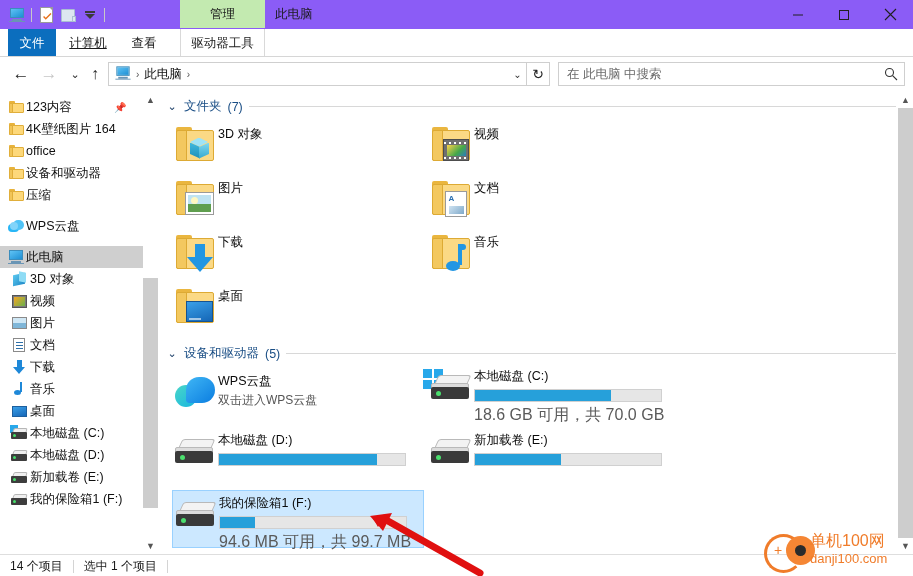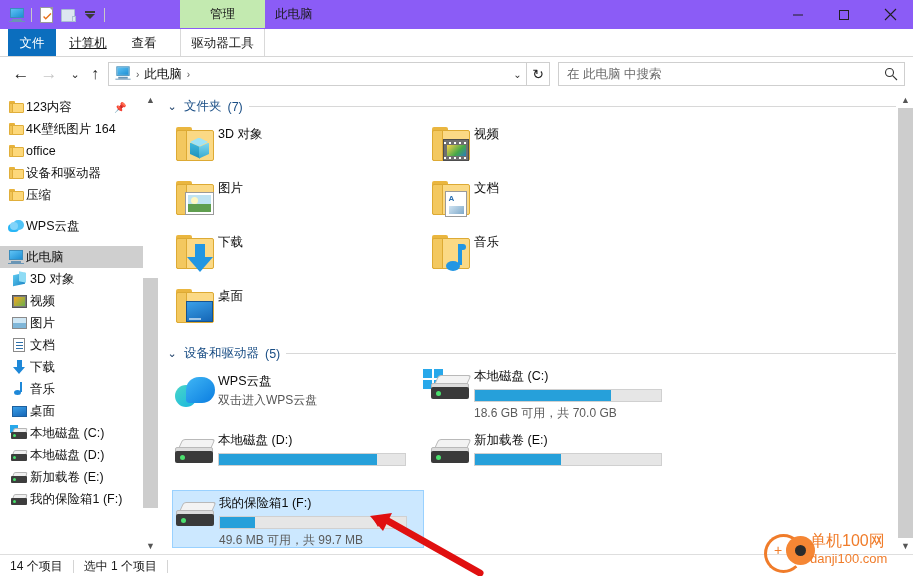--- a/index.html
+++ b/index.html
@@ -130,21 +130,21 @@
   .grp .chev{color:#1a3d66;font-size:11px;width:12px;display:flex;justify-content:center;}
   .grp .lbl{color:#1a4e85;font-size:12.5px;white-space:nowrap;}
   .grp .line{height:1px;background:#d8d8d8;}
 
   .tile{position:absolute;display:flex;align-items:flex-start;}
   .tile.sel{background:#cce8ff;border:1px solid #99d1ff;box-sizing:border-box;}
   .tile .thumb{width:46px;height:46px;display:flex;align-items:center;justify-content:center;flex:0 0 46px;}
   .tile .meta{padding-top:4px;}
   .tile .nm{font-size:12.5px;color:#0a0a0a;white-space:nowrap;}
   .tile .sub{font-size:12px;color:#555;margin-top:2px;white-space:nowrap;}
-  .tile .usage{font-size:12px;color:#5a5a5a;margin-top:3px;white-space:nowrap;}
+  .tile .usage{font-size:16px;color:#5a5a5a;margin-top:3px;white-space:nowrap;}
   .bar{width:188px;height:13px;background:#e6e6e6;border:1px solid #d0d0d0;box-sizing:border-box;margin-top:4px;}
   .bar > i{display:block;height:100%;background:#26a0da;}
 
   
   .bigf{position:relative;width:42px;height:36px;}
   .bigf .tab{position:absolute;left:2px;top:0;width:16px;height:5px;background:#eab63f;border-radius:2px 2px 0 0;}
   .bigf .back{position:absolute;left:2px;top:3px;width:38px;height:31px;background:#fbd985;border:1px solid #ddaa34;box-sizing:border-box;border-radius:2px;}
   .bigf .lip{position:absolute;left:2px;top:3px;width:11px;height:31px;background:#f3c85f;border:1px solid #ddaa34;box-sizing:border-box;border-radius:2px 0 0 2px;}
   .bigf .inner{position:absolute;left:12px;top:10px;width:27px;height:25px;display:flex;align-items:center;justify-content:center;}
 
@@ -726,21 +726,21 @@
               <div class="mid"></div>
               <div class="bot"></div>
               <div class="led"></div>
             </div>
         </div>
         <div class="meta">
           <div class="nm">我的保险箱1 (F:)</div>
           <div class="bar">
               <i style="width:19%"></i>
             </div>
-          <div class="usage">49.6 MB 可用，共 99.7 MB</div>
+          <div class="usage">94.6 MB 可用，共 99.7 MB</div>
         </div>
       </div>
     </div>
 
     <div class="mscroll">
       <div class="ar">▲</div>
       <div class="tr">
         <div class="th"></div>
       </div>
       <div class="arb">▼</div>

